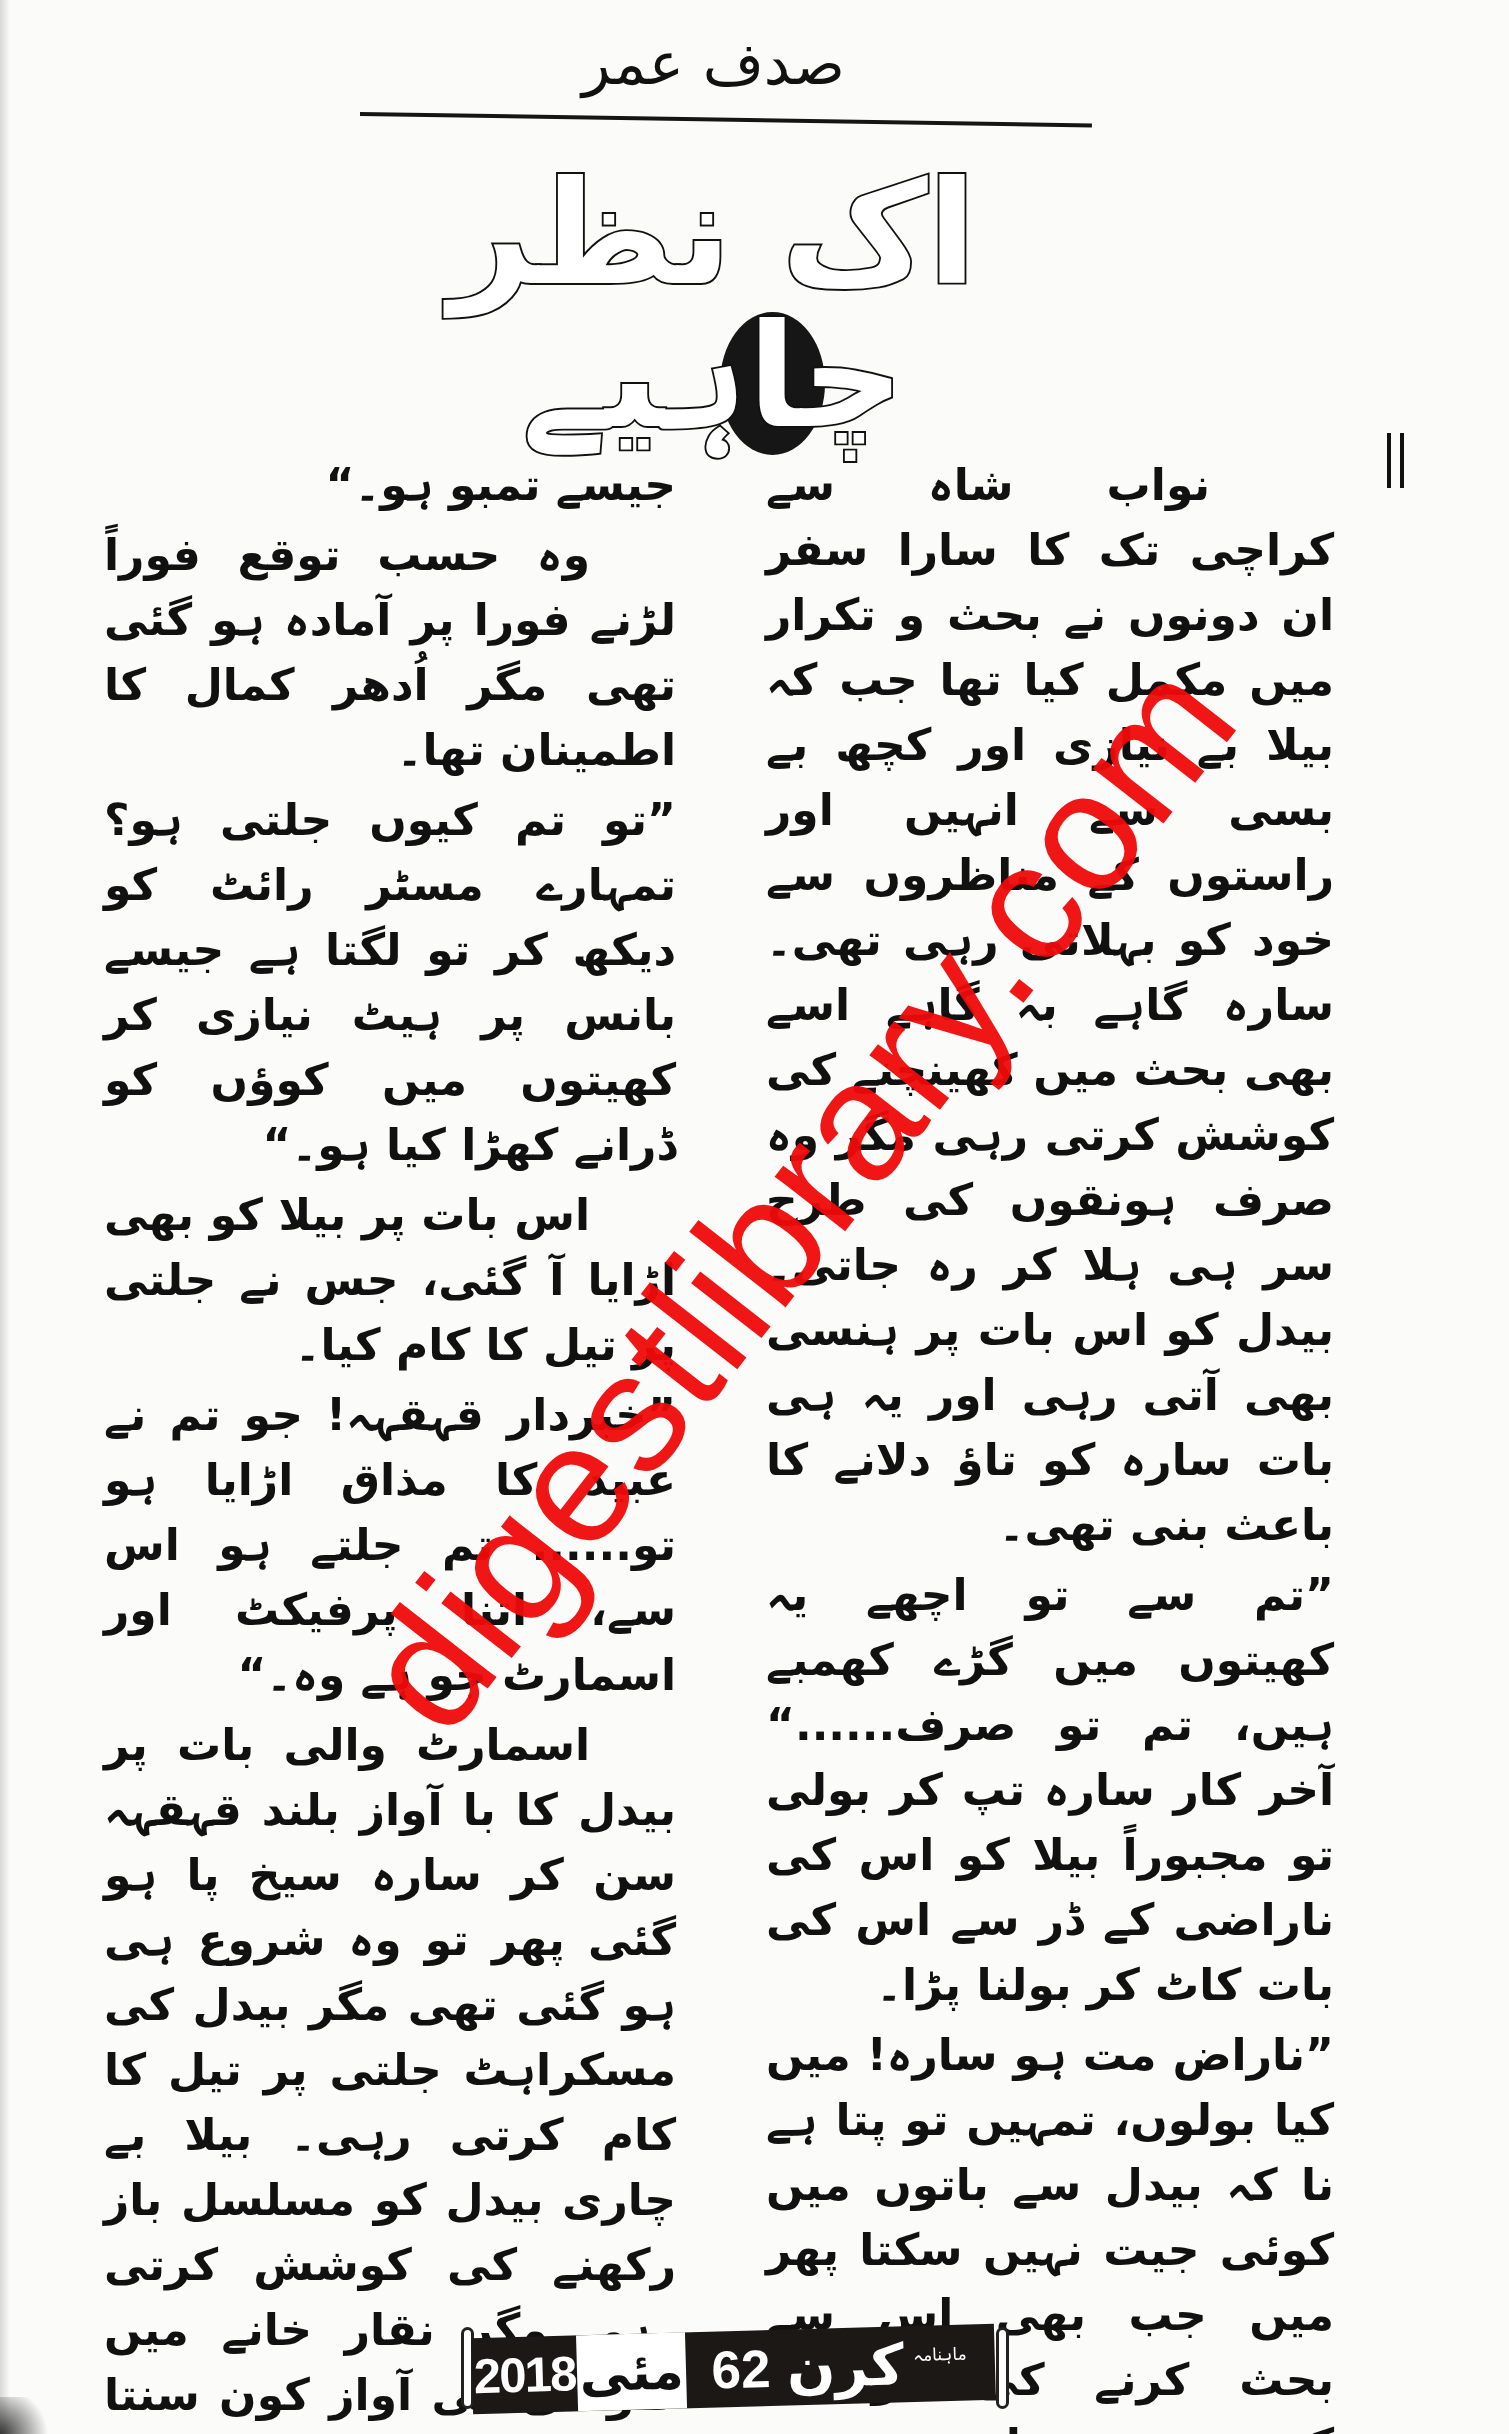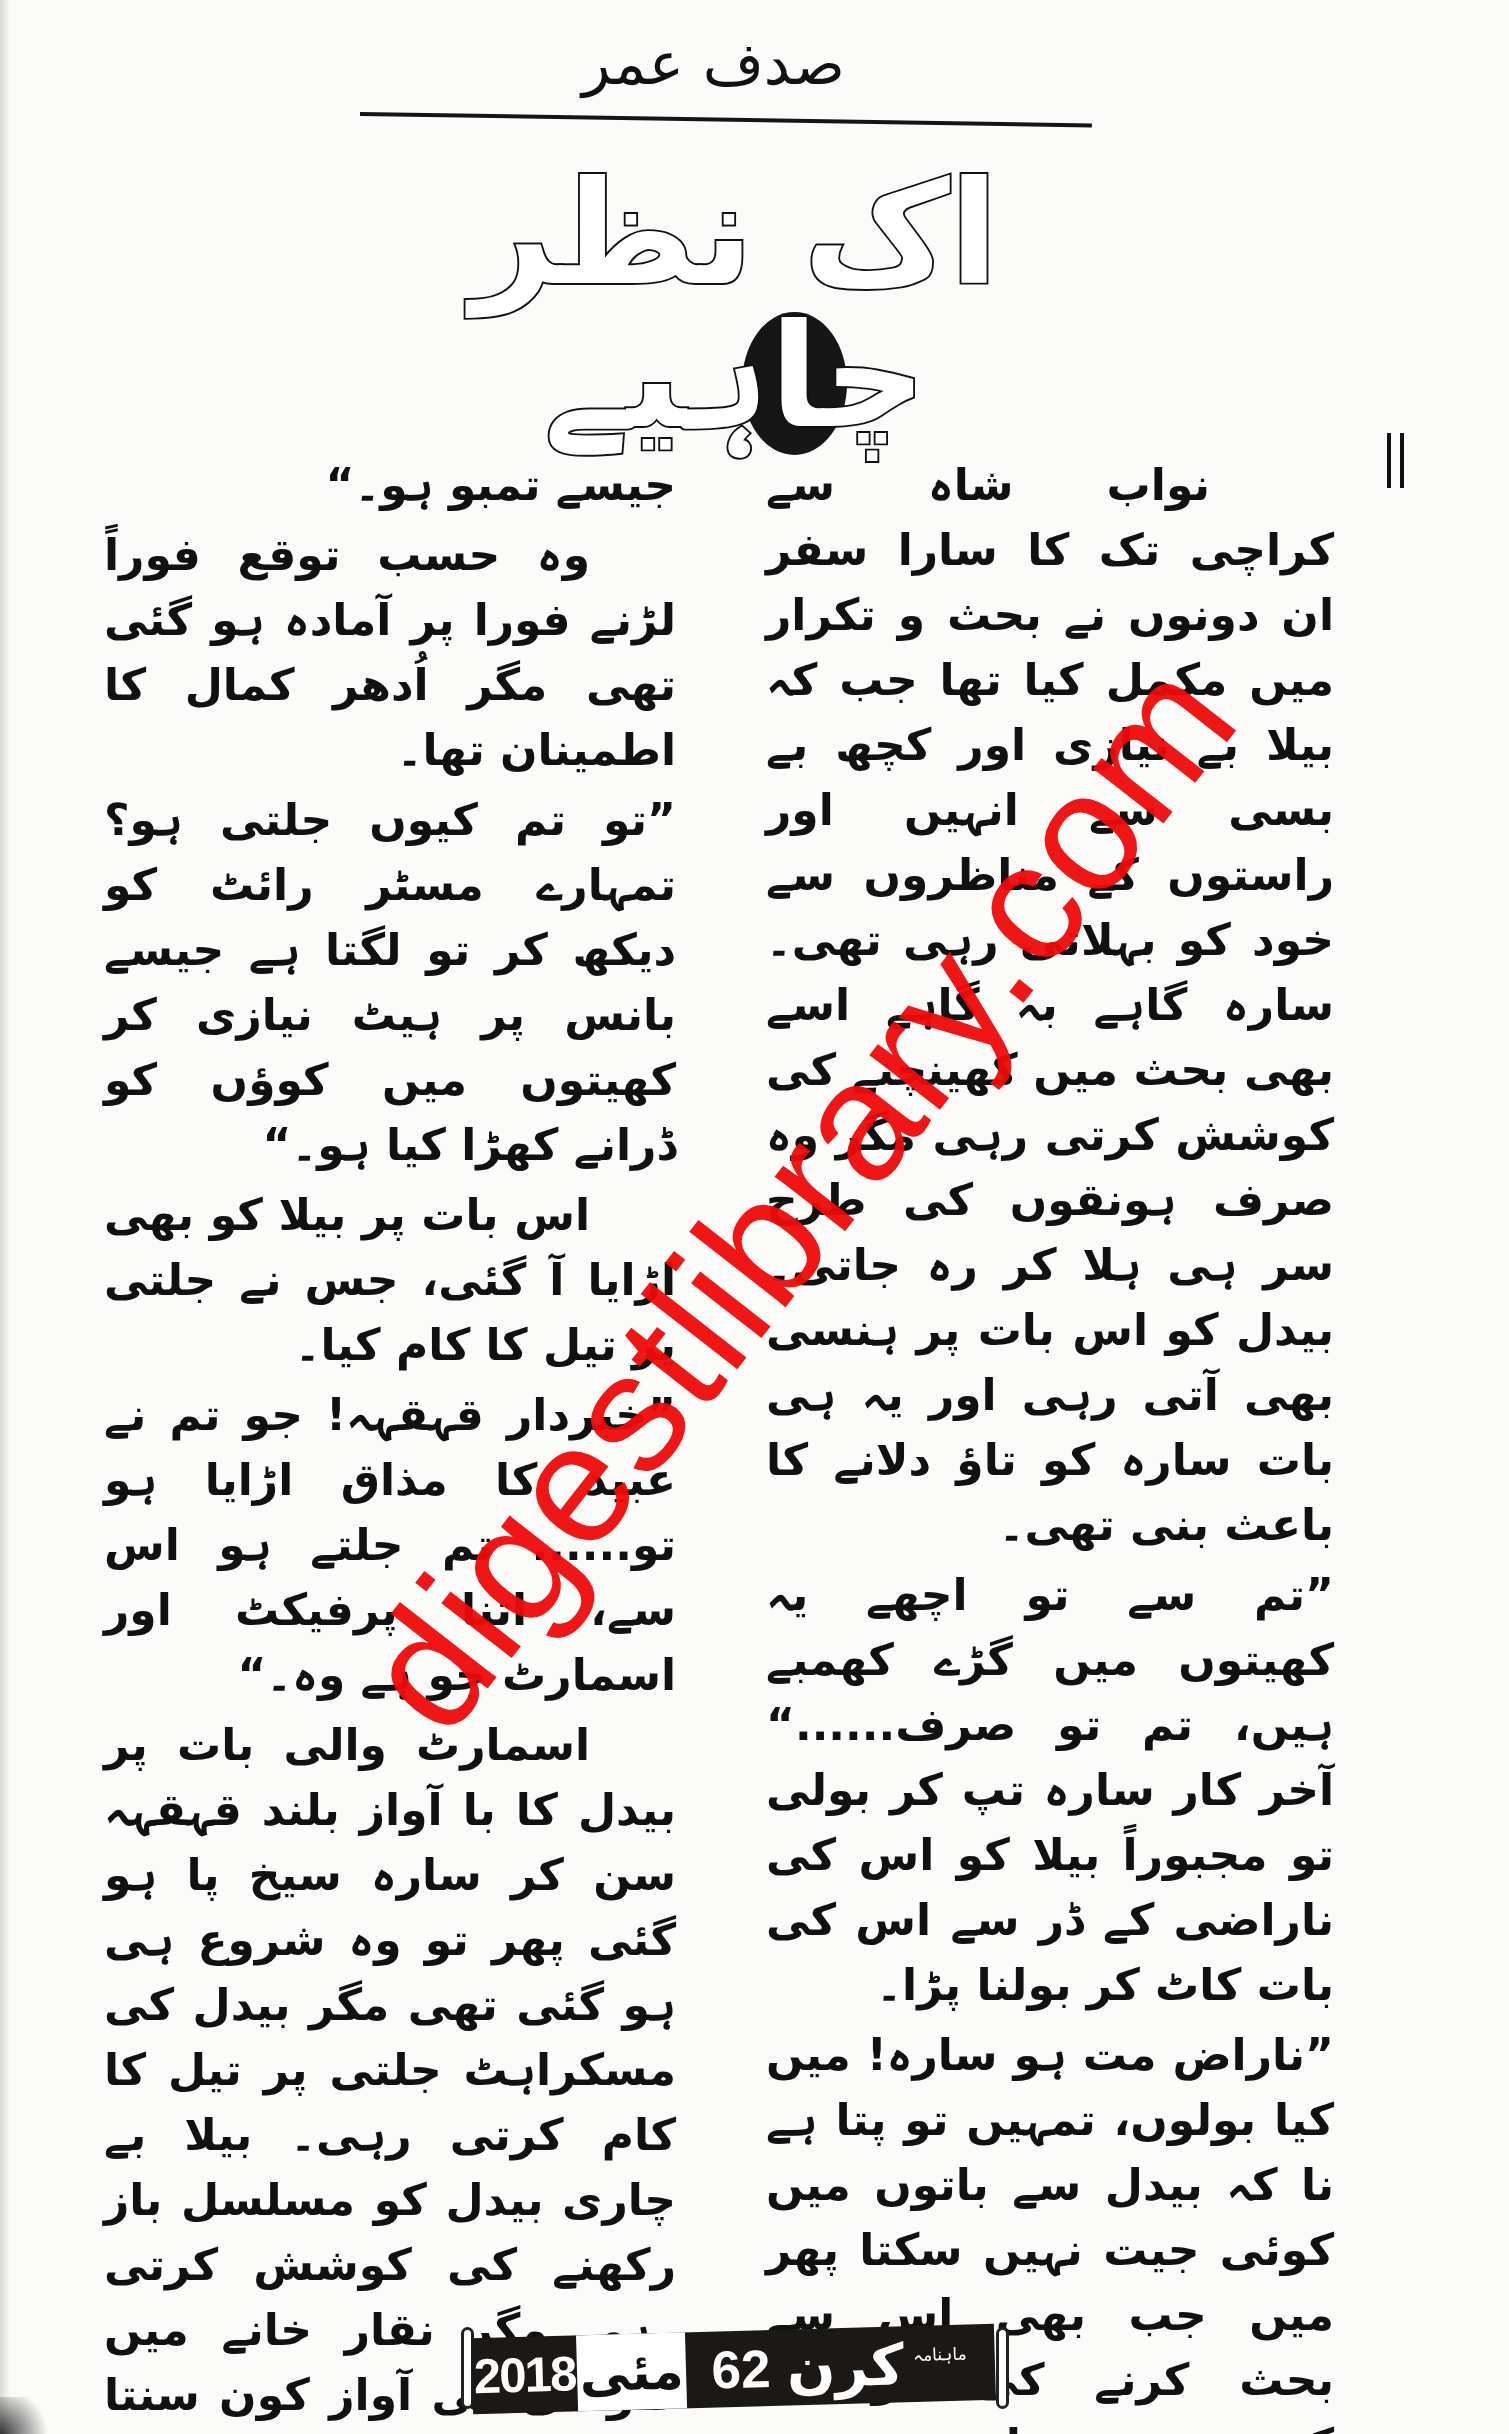--- a/index.html
+++ b/index.html
@@ -19,21 +19,21 @@
   }
   .author {
     position: absolute; left: 571px; top: 28.5px; width: 285px; text-align: center;
     direction: rtl; font-size: 59px; font-weight: normal; letter-spacing: 1px;
   }
   .author-rule {
     position: absolute; left: 360px; top: 112px; width: 732px; height: 3.8px;
     background: #151515; transform: rotate(0.9deg); transform-origin: left center;
   }
   .title-block {
-    position: absolute; left: 440px; top: 143px; width: 590px; height: 276px;
+    position: absolute; left: 418px; top: 143px; width: 590px; height: 276px;
   }
   .title-text {
     position: absolute; left: 0; top: 19px; width: 100%; text-align: center;
     direction: rtl; font-size: 143px; font-weight: bold; line-height: 1;
     color: #fff;
     -webkit-text-stroke: 3.8px #111;
     paint-order: stroke fill;
   }
   .title-dot {
     position: absolute; left: 302px; top: 169px; width: 105px; height: 143px;

